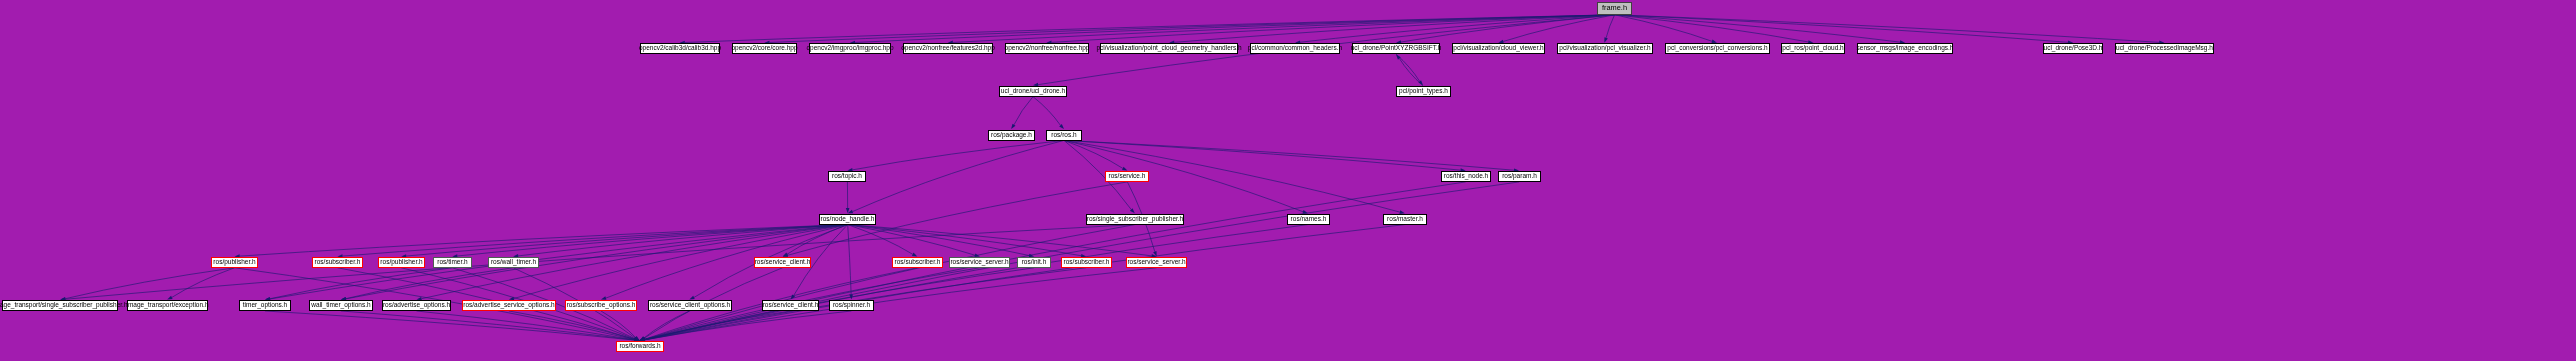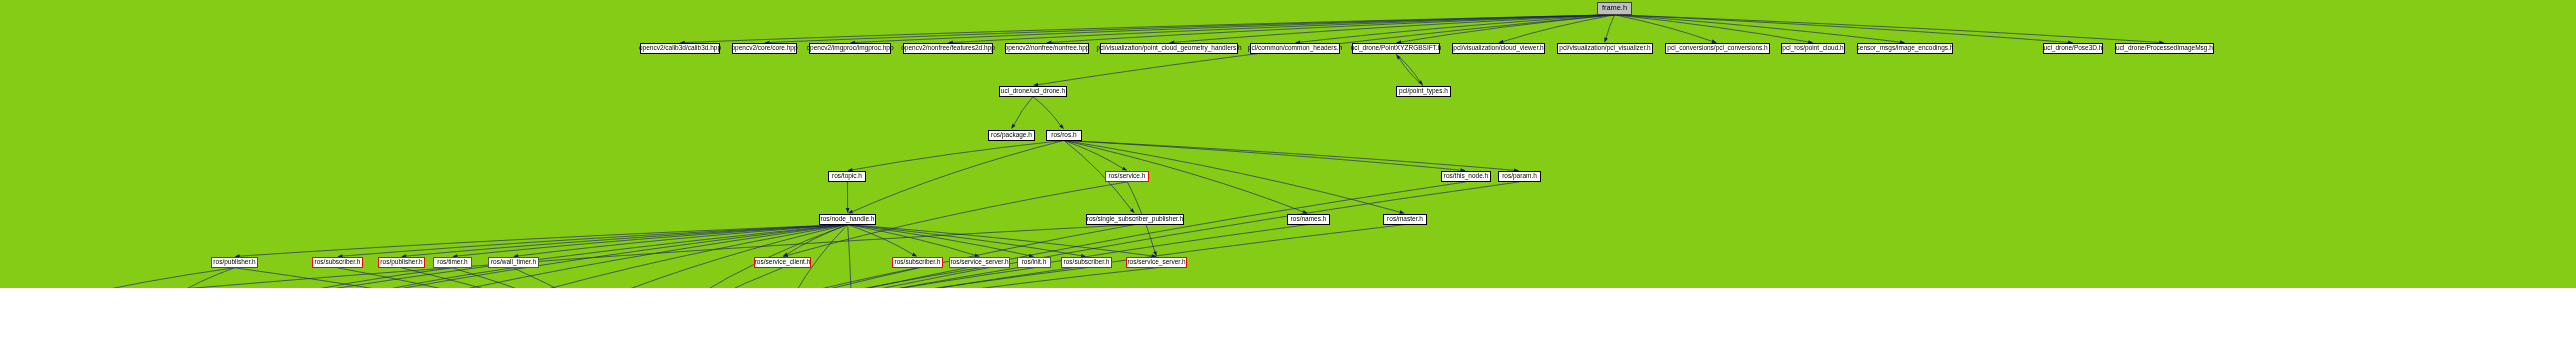--- a/index.html
+++ b/index.html
@@ -1,16 +1,16 @@
 <!DOCTYPE html>
 <html style="font-size:9px"><head>
 <meta charset="utf-8">
 <style>
   html,body{margin:0;padding:0;background:#ffffff;}
-  #canvas{position:relative;width:2576px;height:288px;background:#84cc16;
+  #canvas{position:relative;width:2576px;height:361px;background:#a21caf;
           font-family:"Liberation Sans", sans-serif;overflow:hidden;text-align:right;}
   .node{position:absolute;box-sizing:border-box;display:flex;align-items:center;
         justify-content:center;white-space:nowrap;height:10.8px;
         font-size:6.5px;line-height:6.5px;color:#000;background:#ffffff;
         border:0.6px solid #000000;letter-spacing:0px;}
   .node.root{background:#bfbfbf;border:0.6px solid #404040;font-size:7.4px;height:12.5px;}
   .node.bold{border:0.8px solid #000000;}
   .node.red{border:0.8px solid #ff0000;}
   .node.grey{border:0.8px solid #4d5d53;}
   svg#edges{position:absolute;left:0;top:0;width:2576px;height:361px;pointer-events:none;}

